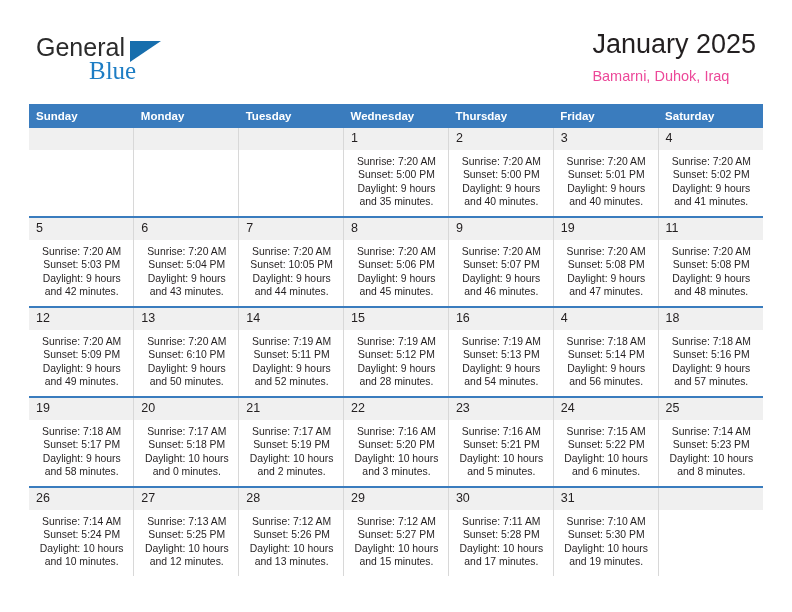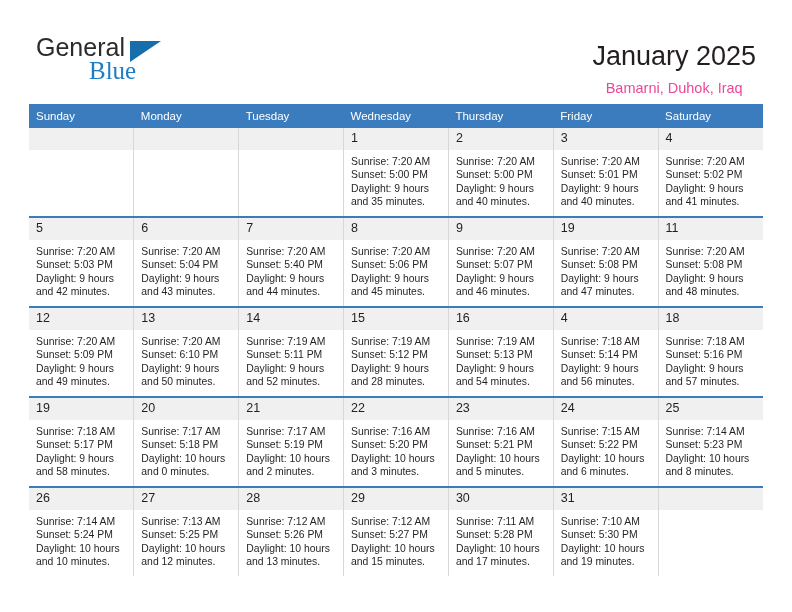--- a/index.html
+++ b/index.html
@@ -63,22 +63,22 @@
     top: 7px;
     width: 0;
     height: 0;
     border-left: 31px solid #176ead;
     border-bottom: 21px solid transparent;
   }
 
   .title-block {
     position: absolute;
     right: 0;
-    top: 12px;
-    text-align: center;
+    top: 0;
+    text-align: left;
   }
   .cal-title {
     font-size: 27px;
     color: #231f20;
     line-height: 32px;
     white-space: nowrap;
   }
   .cal-subtitle {
     font-size: 14.5px;
     color: #ec4899;
@@ -94,21 +94,21 @@
     top: 104px;
     width: 734px;
     border-collapse: collapse;
     table-layout: fixed;
   }
 
   .calendar th {
     background: #3a7cbe;
     color: #ffffff;
     font-size: 11.5px;
-    font-weight: normal;
+    font-weight: bold;
     text-align: left;
     padding: 5px 0 5px 7px;
     height: 14px;
     border: none;
     vertical-align: middle;
   }
 
   .calendar td {
     vertical-align: top;
     padding: 0;
@@ -134,20 +134,21 @@
   }
   .daynum.empty {
     color: transparent;
   }
 
   .cellbody {
     padding: 5px 6px 0 7px;
     font-size: 10.4px;
     line-height: 13.4px;
     color: #231f20;
+    text-align: center;
   }
   .cellbody div {
     white-space: nowrap;
   }
 </style>
 </head>
 <body>
 
 <div class="page">
 
@@ -245,21 +246,21 @@
               <div>Sunrise: 7:20 AM</div>
               <div>Sunset: 5:04 PM</div>
               <div>Daylight: 9 hours</div>
               <div>and 43 minutes.</div>
             </div>
           </td>
           <td>
             <div class="daynum">7</div>
             <div class="cellbody">
               <div>Sunrise: 7:20 AM</div>
-              <div>Sunset: 5:40 PM</div>
+              <div>Sunset: 10:05 PM</div>
               <div>Daylight: 9 hours</div>
               <div>and 44 minutes.</div>
             </div>
           </td>
           <td>
             <div class="daynum">8</div>
             <div class="cellbody">
               <div>Sunrise: 7:20 AM</div>
               <div>Sunset: 5:06 PM</div>
               <div>Daylight: 9 hours</div>

